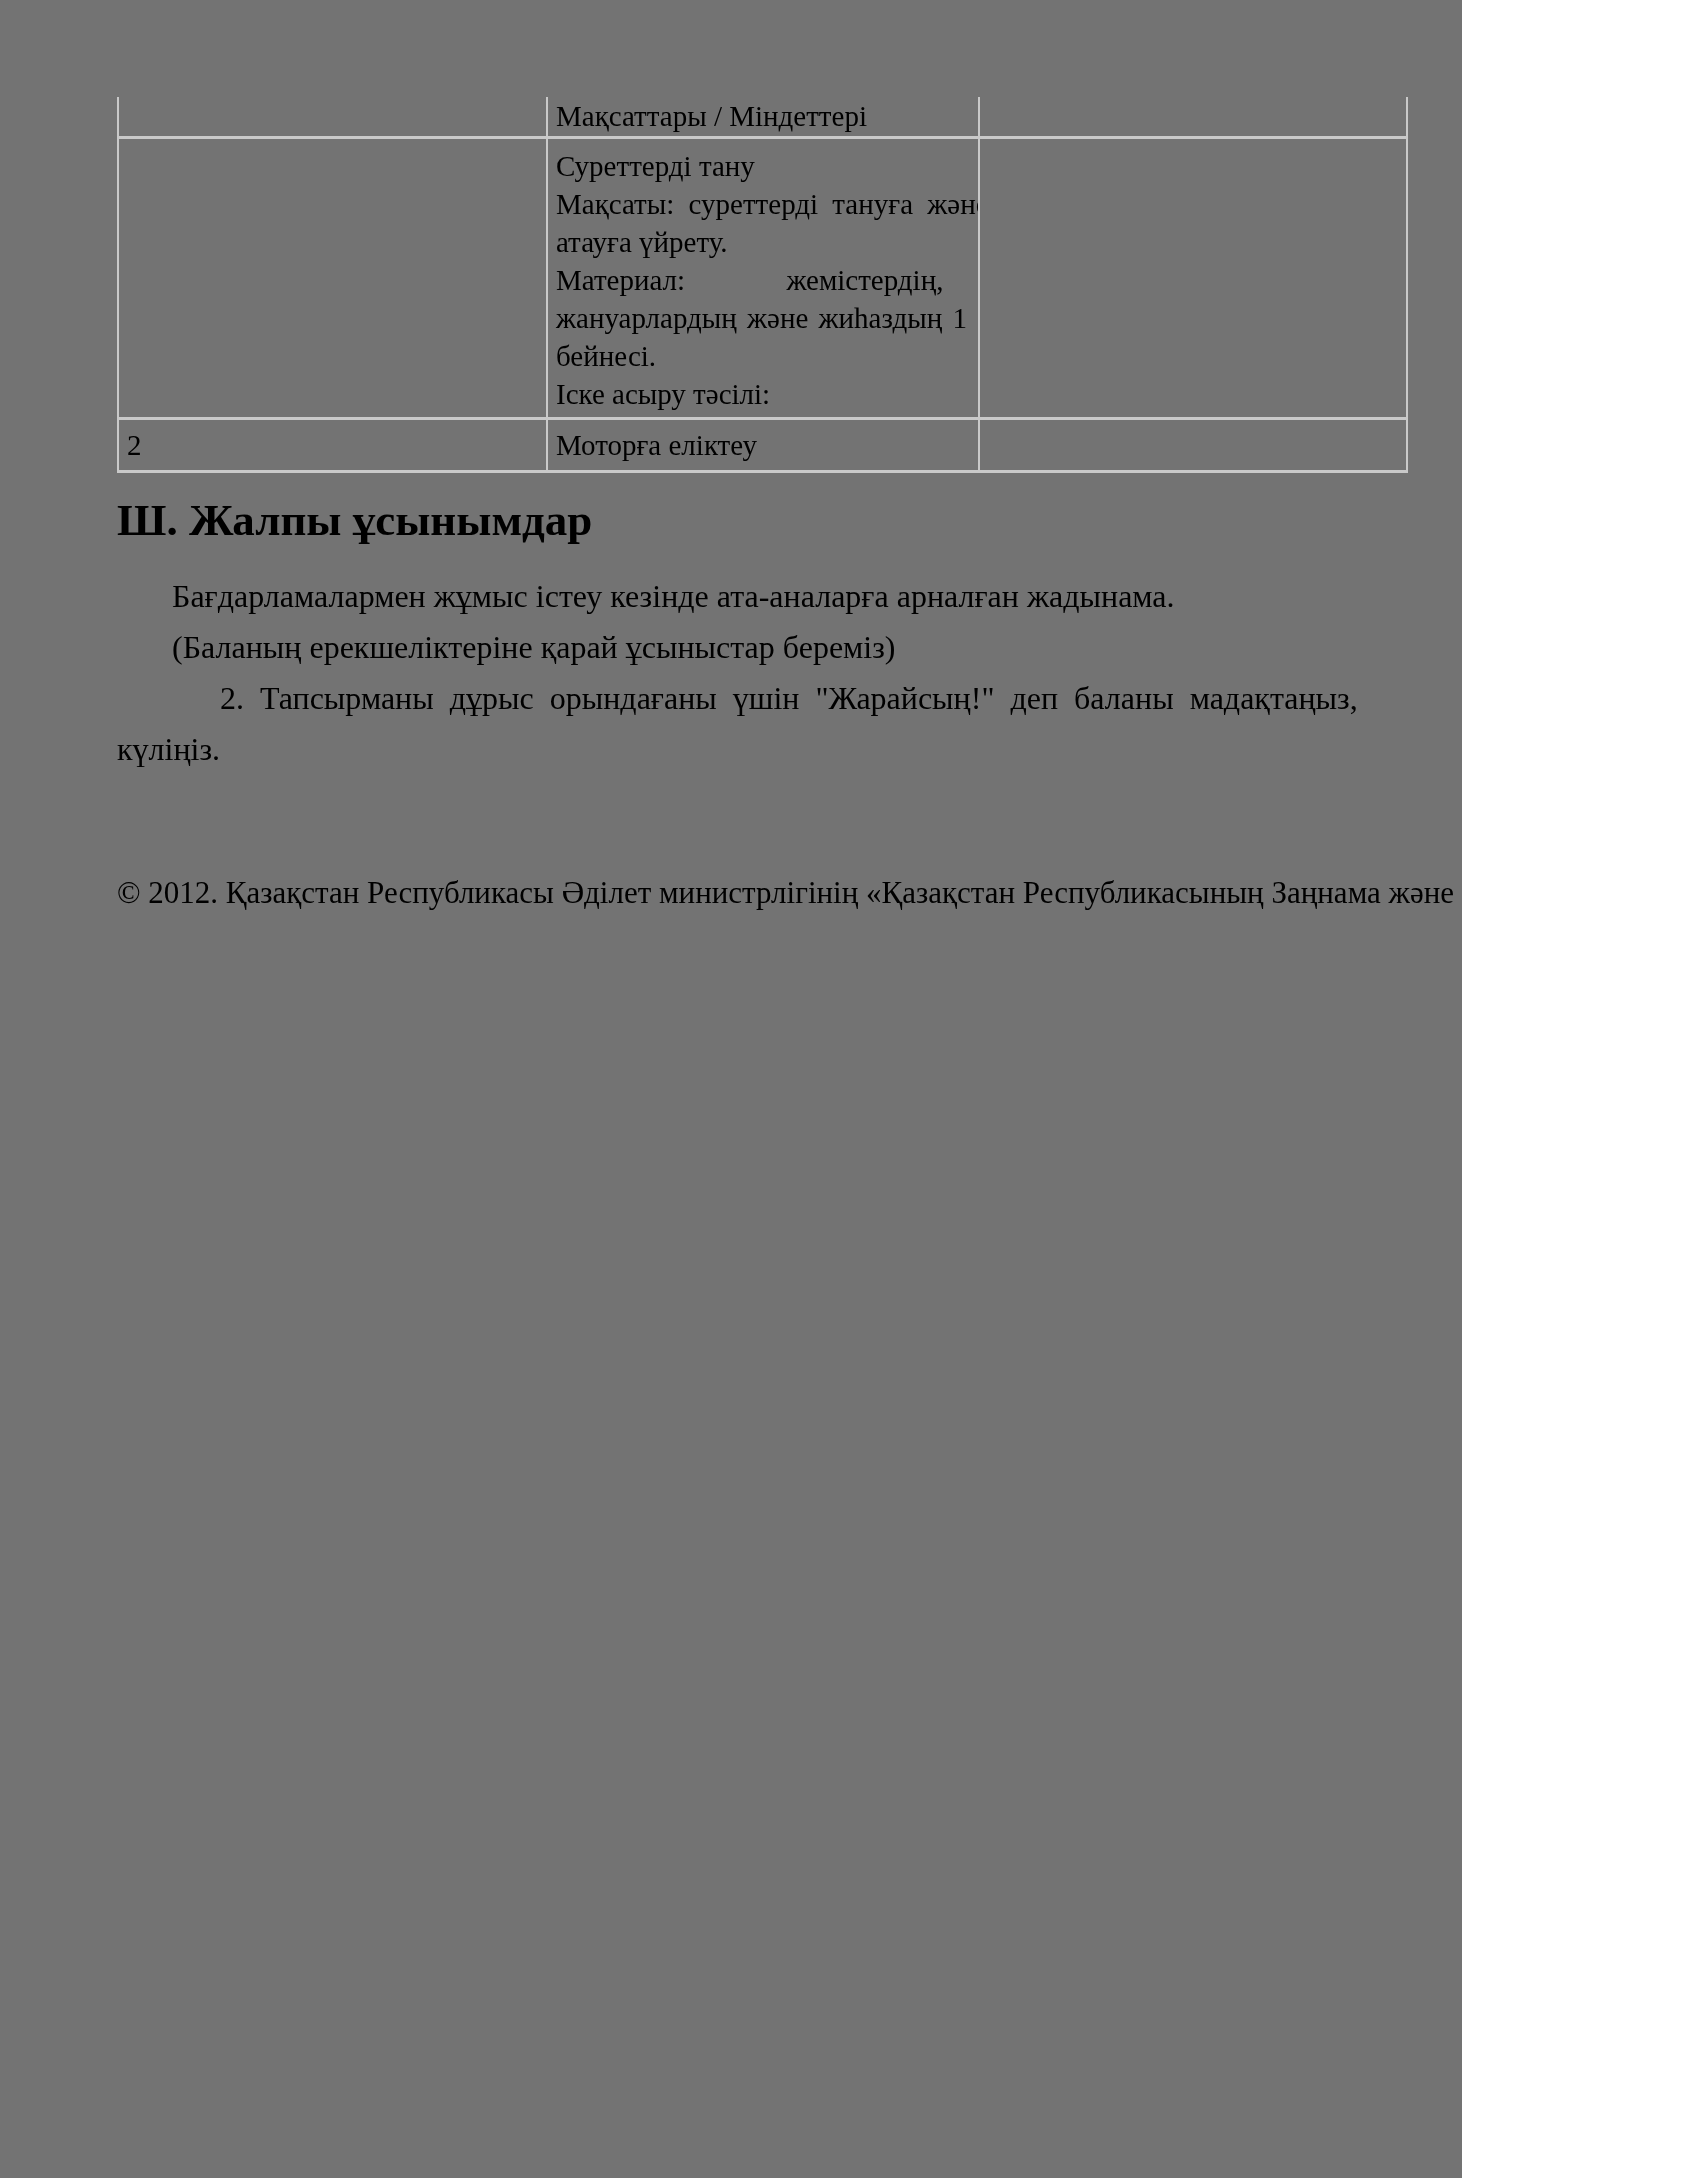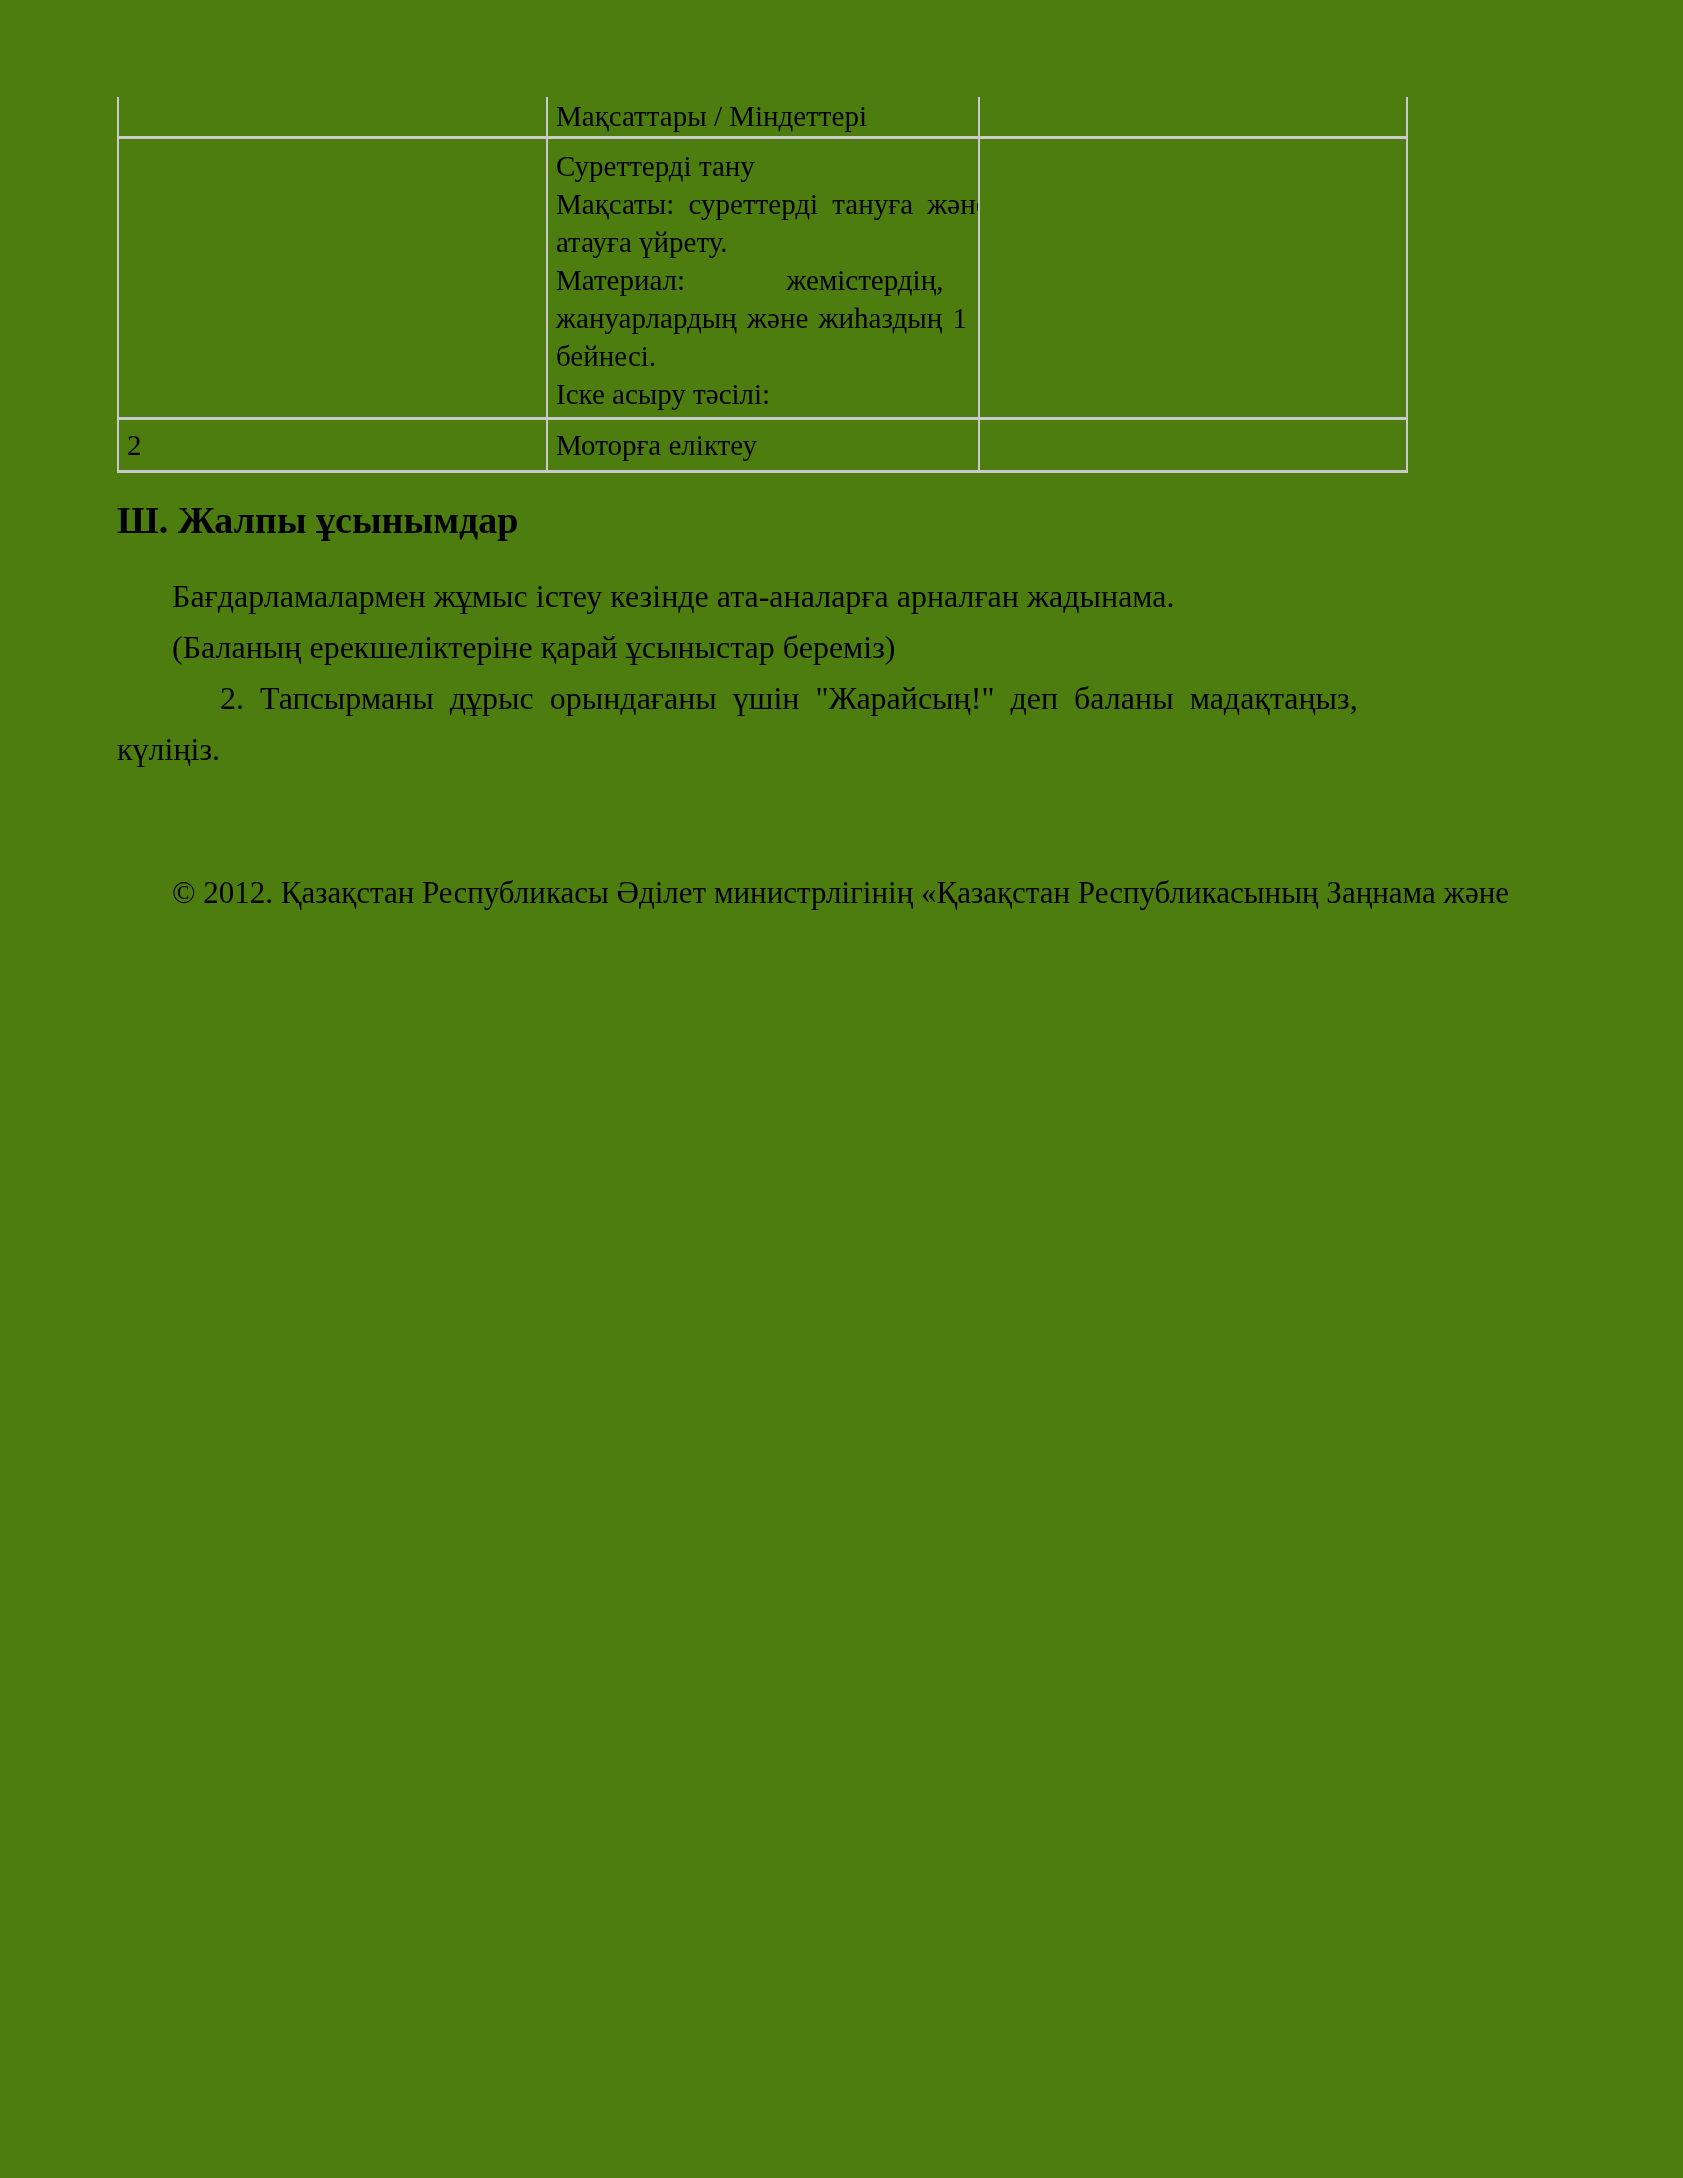--- a/index.html
+++ b/index.html
@@ -1,21 +1,21 @@
 <!DOCTYPE html>
 <html><head>
 <meta charset="utf-8">
 <style>
   * { margin: 0; padding: 0; box-sizing: border-box; }
   html, body { background: #ffffff; }
   .page {
     position: relative;
-    width: 1683px;
+    width: 1462px;
     height: 2178px;
-    background: #4d7c0f;
+    background: #737373;
     color: #000000;
     font-family: "Liberation Serif", "DejaVu Serif", serif;
     overflow: hidden;
   }
   .content {
     padding-left: 117px;
     padding-right: 119px;
   }
   
   table.doc-table {
@@ -44,21 +44,21 @@
     font-size: 29px;
     line-height: 38px;
     white-space: nowrap;
   }
   .cell-line.ws-sm  { word-spacing: 7px; }
   .cell-line.ws-xs  { word-spacing: 3px; }
   .cell-line.ws-gap { word-spacing: 94px; }
   
   h2.section-heading {
     margin-top: 24px;
-    font-size: 38px;
+    font-size: 45px;
     line-height: 46px;
     font-weight: bold;
     white-space: nowrap;
   }
   .paragraphs { margin-top: 28px; }
   .para {
     font-size: 32px;
     line-height: 51px;
     text-indent: 55px;
     white-space: nowrap;

